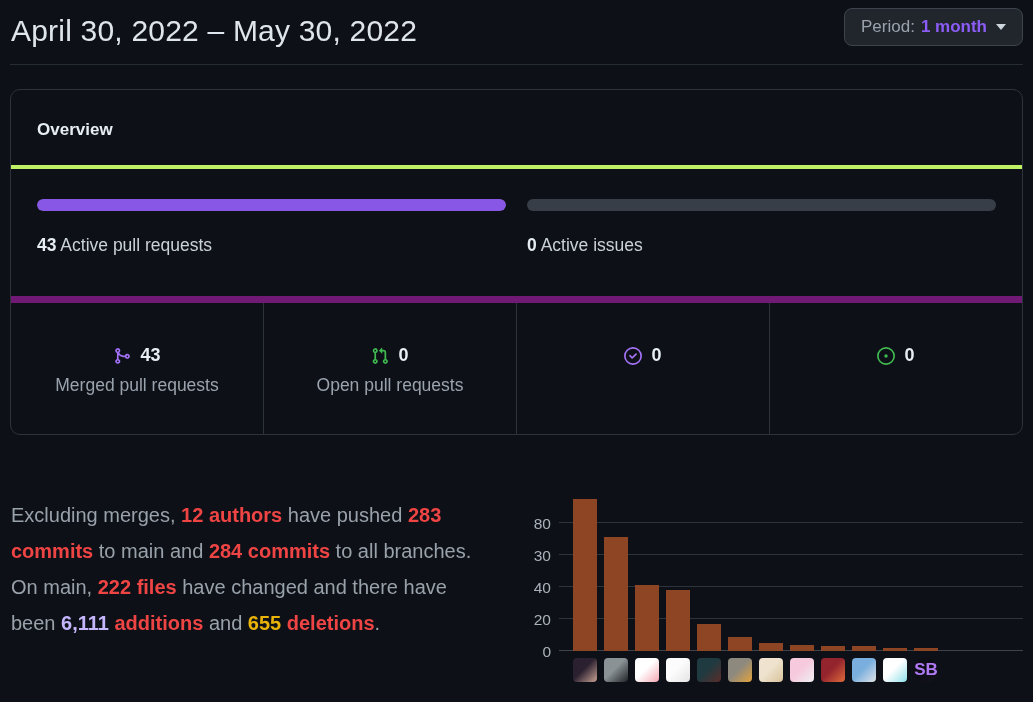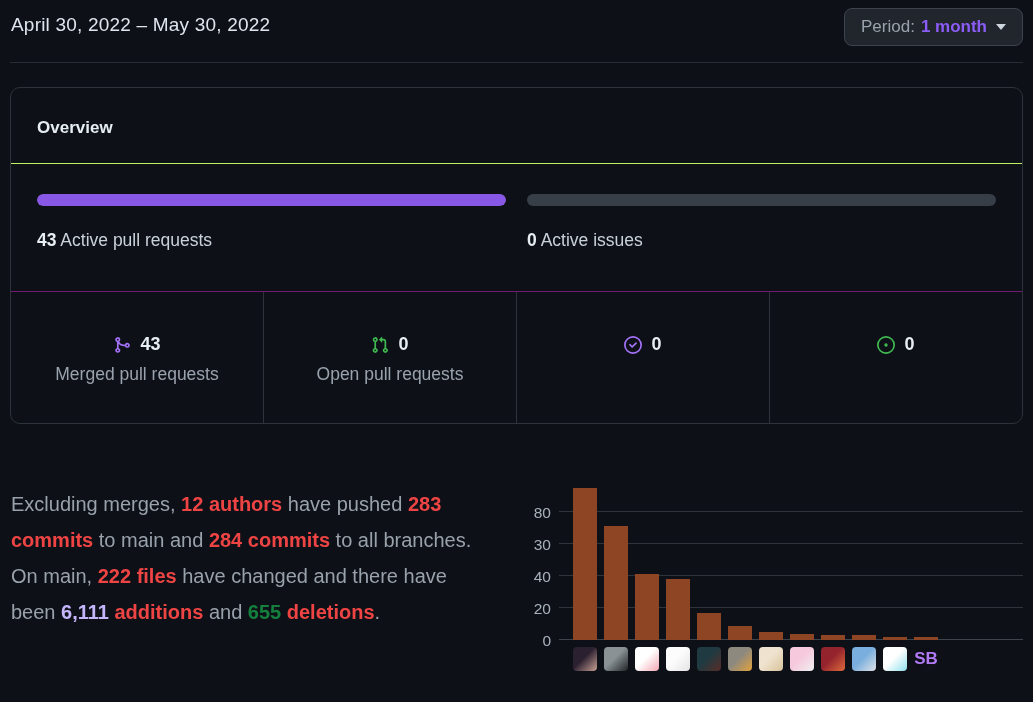--- a/index.html
+++ b/index.html
@@ -8,59 +8,59 @@
     width:1033px; height:702px;
     background:#0d1117;
     font-family:"Liberation Sans", sans-serif;
     color:#c9d1d9;
     overflow:hidden;
   }
   .page { position:relative; width:1033px; height:702px; }
 
   
   .top-header { display:flex; justify-content:space-between; align-items:flex-start; padding:8px 10px 0 11px; }
-  .page-title { font-size:19px; font-weight:400; color:#dfe5ec; margin:6px 16px 0 0; letter-spacing:0.2px; }
+  .page-title { font-size:30px; font-weight:400; color:#dfe5ec; margin:6px 16px 0 0; letter-spacing:0.2px; }
   .period-btn {
     margin-top:0; height:38px; padding:0 16px;
     background:#21262d; border:1px solid #3d444d; border-radius:8px;
     font-family:"Liberation Sans", sans-serif;
     font-size:17px; color:#9aa2ad; cursor:pointer;
     display:flex; align-items:center; gap:6px;
   }
   .period-btn .period-value { color:#8b5cf6; font-weight:700; }
   .chev { width:0; height:0; border-left:5px solid transparent; border-right:5px solid transparent; border-top:6px solid #cdd5dd; margin-left:3px; }
 
   .page-divider { border:0; border-top:1px solid #262c34; margin:16px 10px 0 10px; }
 
   
   .card { margin:24px 10px 0 10px; border:1px solid #2d333b; border-radius:10px; background:#0d1117; overflow:hidden; }
-  .card-header { padding:30px 26px 25px 26px; border-bottom:1px solid #bef264; }
+  .card-header { padding:30px 26px 25px 26px; border-bottom:4px solid #bef264; }
   .card-header h2 { margin:0; font-size:17px; font-weight:700; color:#e6edf3; }
 
-  .progress-section { display:flex; gap:21px; padding:30px 26px 40px 26px; border-bottom:1px solid #701a75; }
+  .progress-section { display:flex; gap:21px; padding:30px 26px 40px 26px; border-bottom:7px solid #701a75; }
   .progress-cell { flex:1; }
   .track { height:12px; border-radius:6px; background:#373e47; overflow:hidden; }
   .fill { height:100%; border-radius:6px; }
   .progress-label { margin-top:24px; font-size:17.5px; color:#c9d1d9; }
   .progress-label b { color:#e6edf3; font-weight:700; }
 
   .stats-row { display:flex; }
   .stat { flex:1; text-align:center; padding:24px 0 38px 0; cursor:pointer; }
   .stat + .stat { border-left:1px solid #2d333b; }
   .stat-top { display:flex; align-items:center; justify-content:center; gap:9px; margin-top:18px; }
   .stat-top svg { display:block; }
   .stat-num { font-size:18px; font-weight:700; color:#e6edf3; }
   .stat-label { margin-top:9px; font-size:17.5px; color:#9aa2ad; }
 
   
   .bottom { display:flex; padding:0 10px; margin-top:40px; }
   .summary { width:472px; margin:22px 0 0 1px; font-size:20px; line-height:36px; color:#99a1ab; }
   .summary .b { color:#ef4444; font-weight:700; }
   .summary .add { color:#c4b5fd; font-weight:700; }
-  .summary .del { color:#15803d; font-weight:700; }
+  .summary .del { color:#eab308; font-weight:700; }
   .nowrap-group { display:inline-block; }
 
   .chart-wrap { margin-left:auto; width:500px; margin-top:16px; }
   .plot { position:relative; height:160px; margin-left:36px; }
   .gridline { position:absolute; left:0; right:0; height:1px; background:#2e343c; }
   .gridline.base { background:#3d444d; }
   .ytick { position:absolute; left:-38px; width:30px; text-align:right; font-size:15.5px; color:#a9b1bb; }
   .bars { position:absolute; left:14px; bottom:0; display:flex; align-items:flex-end; gap:7px; }
   .bar { width:24px; }
   .avatars { display:flex; gap:7px; margin:7px 0 0 50px; }

